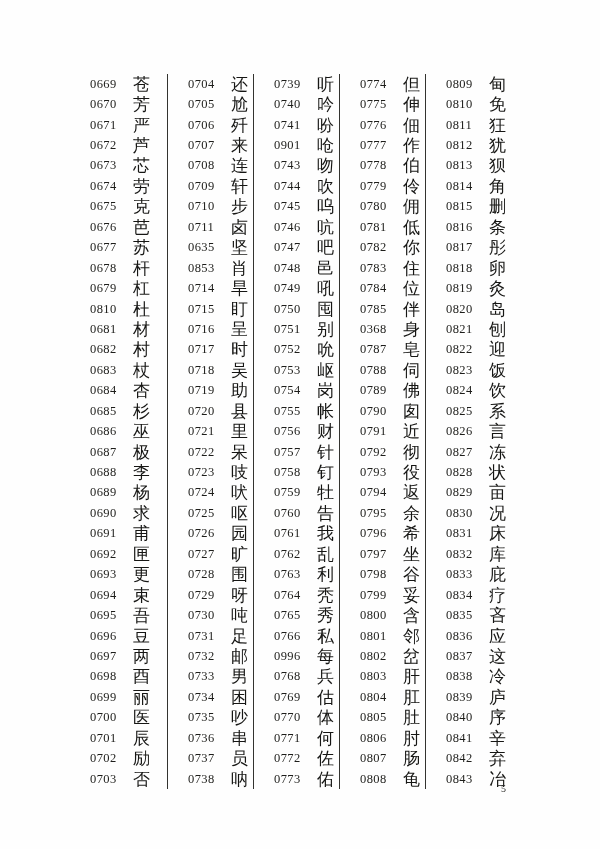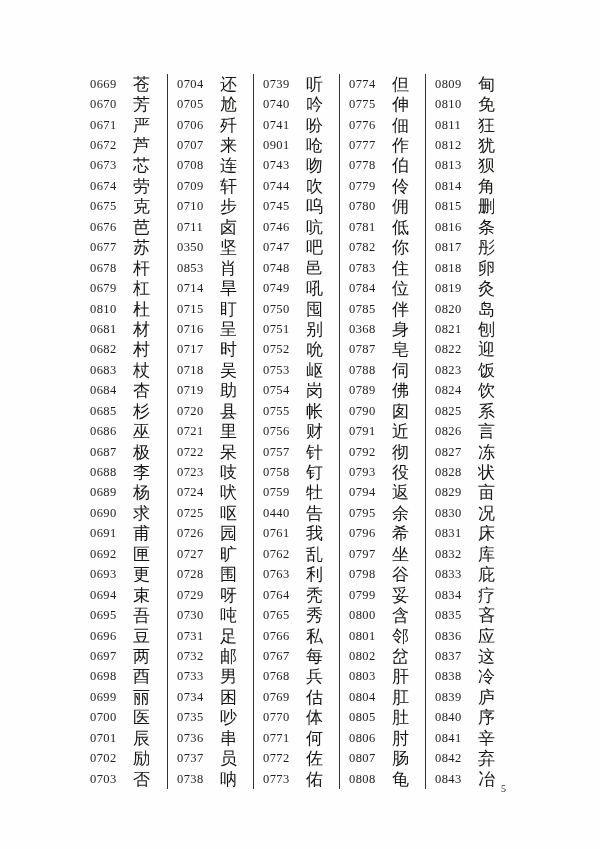--- a/index.html
+++ b/index.html
@@ -24,20 +24,21 @@
     left: 81px;
     top: 74px;
     display: flex;
   }
   .col {
     width: 86px;
     box-sizing: border-box;
   }
   .col + .col {
     border-left: 1.5px solid #33332f;
+    padding-left: 11px;
   }
   .row {
     height: 20.45px;
     display: flex;
     align-items: center;
   }
   .code {
     display: inline-block;
     width: 36px;
     padding-left: 9px;
@@ -236,21 +237,21 @@
         </div>
         <div class="row">
           <span class="code">0710</span>
           <span class="char">步</span>
         </div>
         <div class="row">
           <span class="code">0711</span>
           <span class="char">卤</span>
         </div>
         <div class="row">
-          <span class="code">0350</span>
+          <span class="code">0635</span>
           <span class="char">坚</span>
         </div>
         <div class="row">
           <span class="code">0853</span>
           <span class="char">肖</span>
         </div>
         <div class="row">
           <span class="code">0714</span>
           <span class="char">旱</span>
         </div>
@@ -430,21 +431,21 @@
         </div>
         <div class="row">
           <span class="code">0758</span>
           <span class="char">钉</span>
         </div>
         <div class="row">
           <span class="code">0759</span>
           <span class="char">牡</span>
         </div>
         <div class="row">
-          <span class="code">0440</span>
+          <span class="code">0760</span>
           <span class="char">告</span>
         </div>
         <div class="row">
           <span class="code">0761</span>
           <span class="char">我</span>
         </div>
         <div class="row">
           <span class="code">0762</span>
           <span class="char">乱</span>
         </div>
@@ -458,21 +459,21 @@
         </div>
         <div class="row">
           <span class="code">0765</span>
           <span class="char">秀</span>
         </div>
         <div class="row">
           <span class="code">0766</span>
           <span class="char">私</span>
         </div>
         <div class="row">
-          <span class="code">0767</span>
+          <span class="code">0996</span>
           <span class="char">每</span>
         </div>
         <div class="row">
           <span class="code">0768</span>
           <span class="char">兵</span>
         </div>
         <div class="row">
           <span class="code">0769</span>
           <span class="char">估</span>
         </div>

